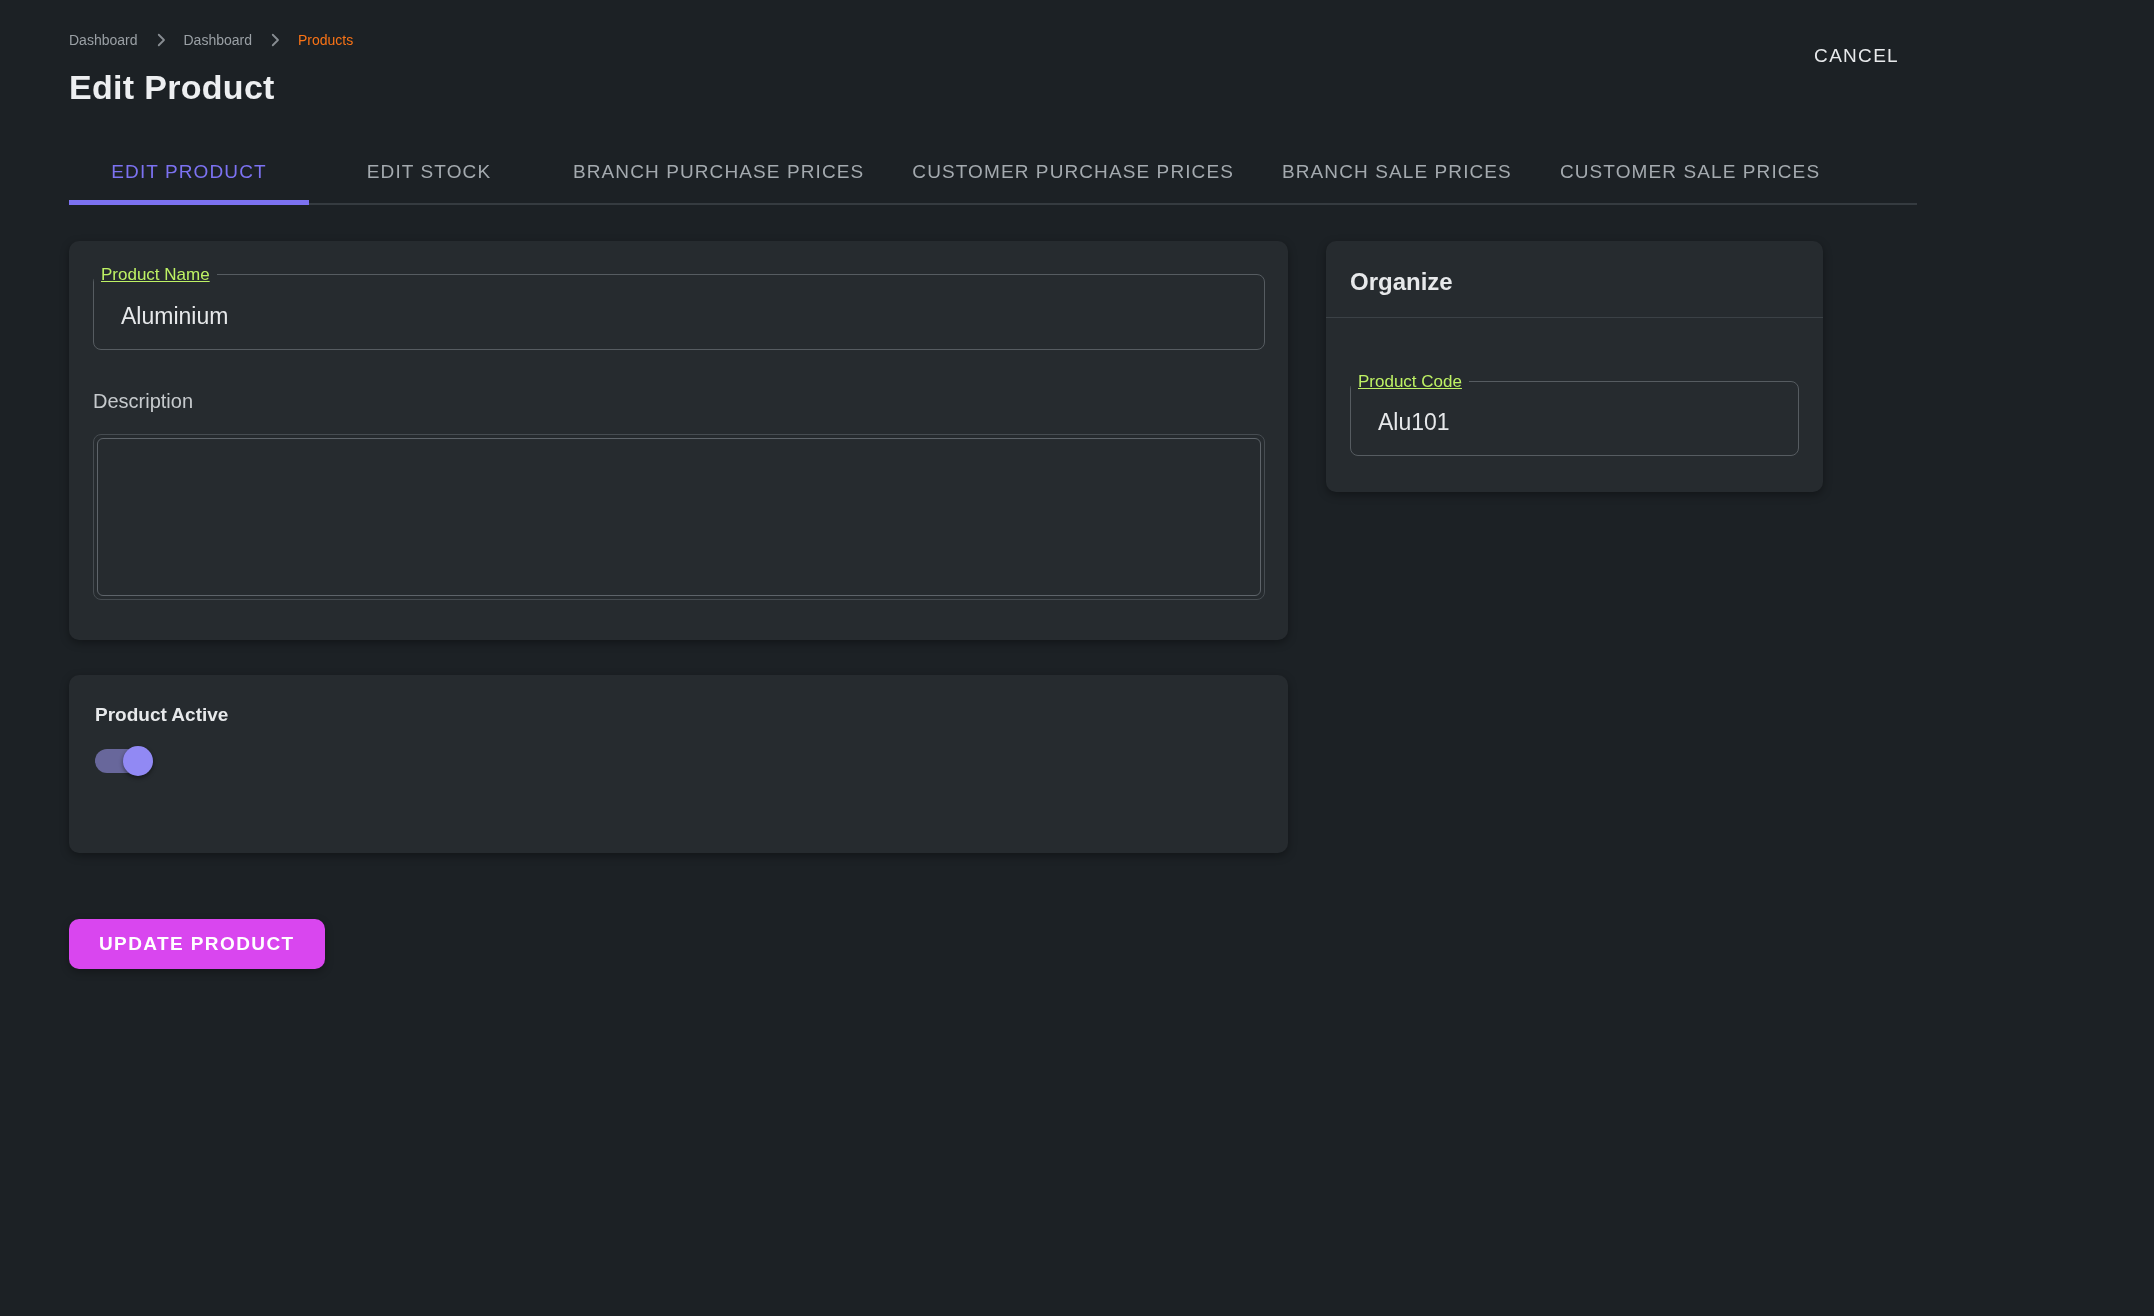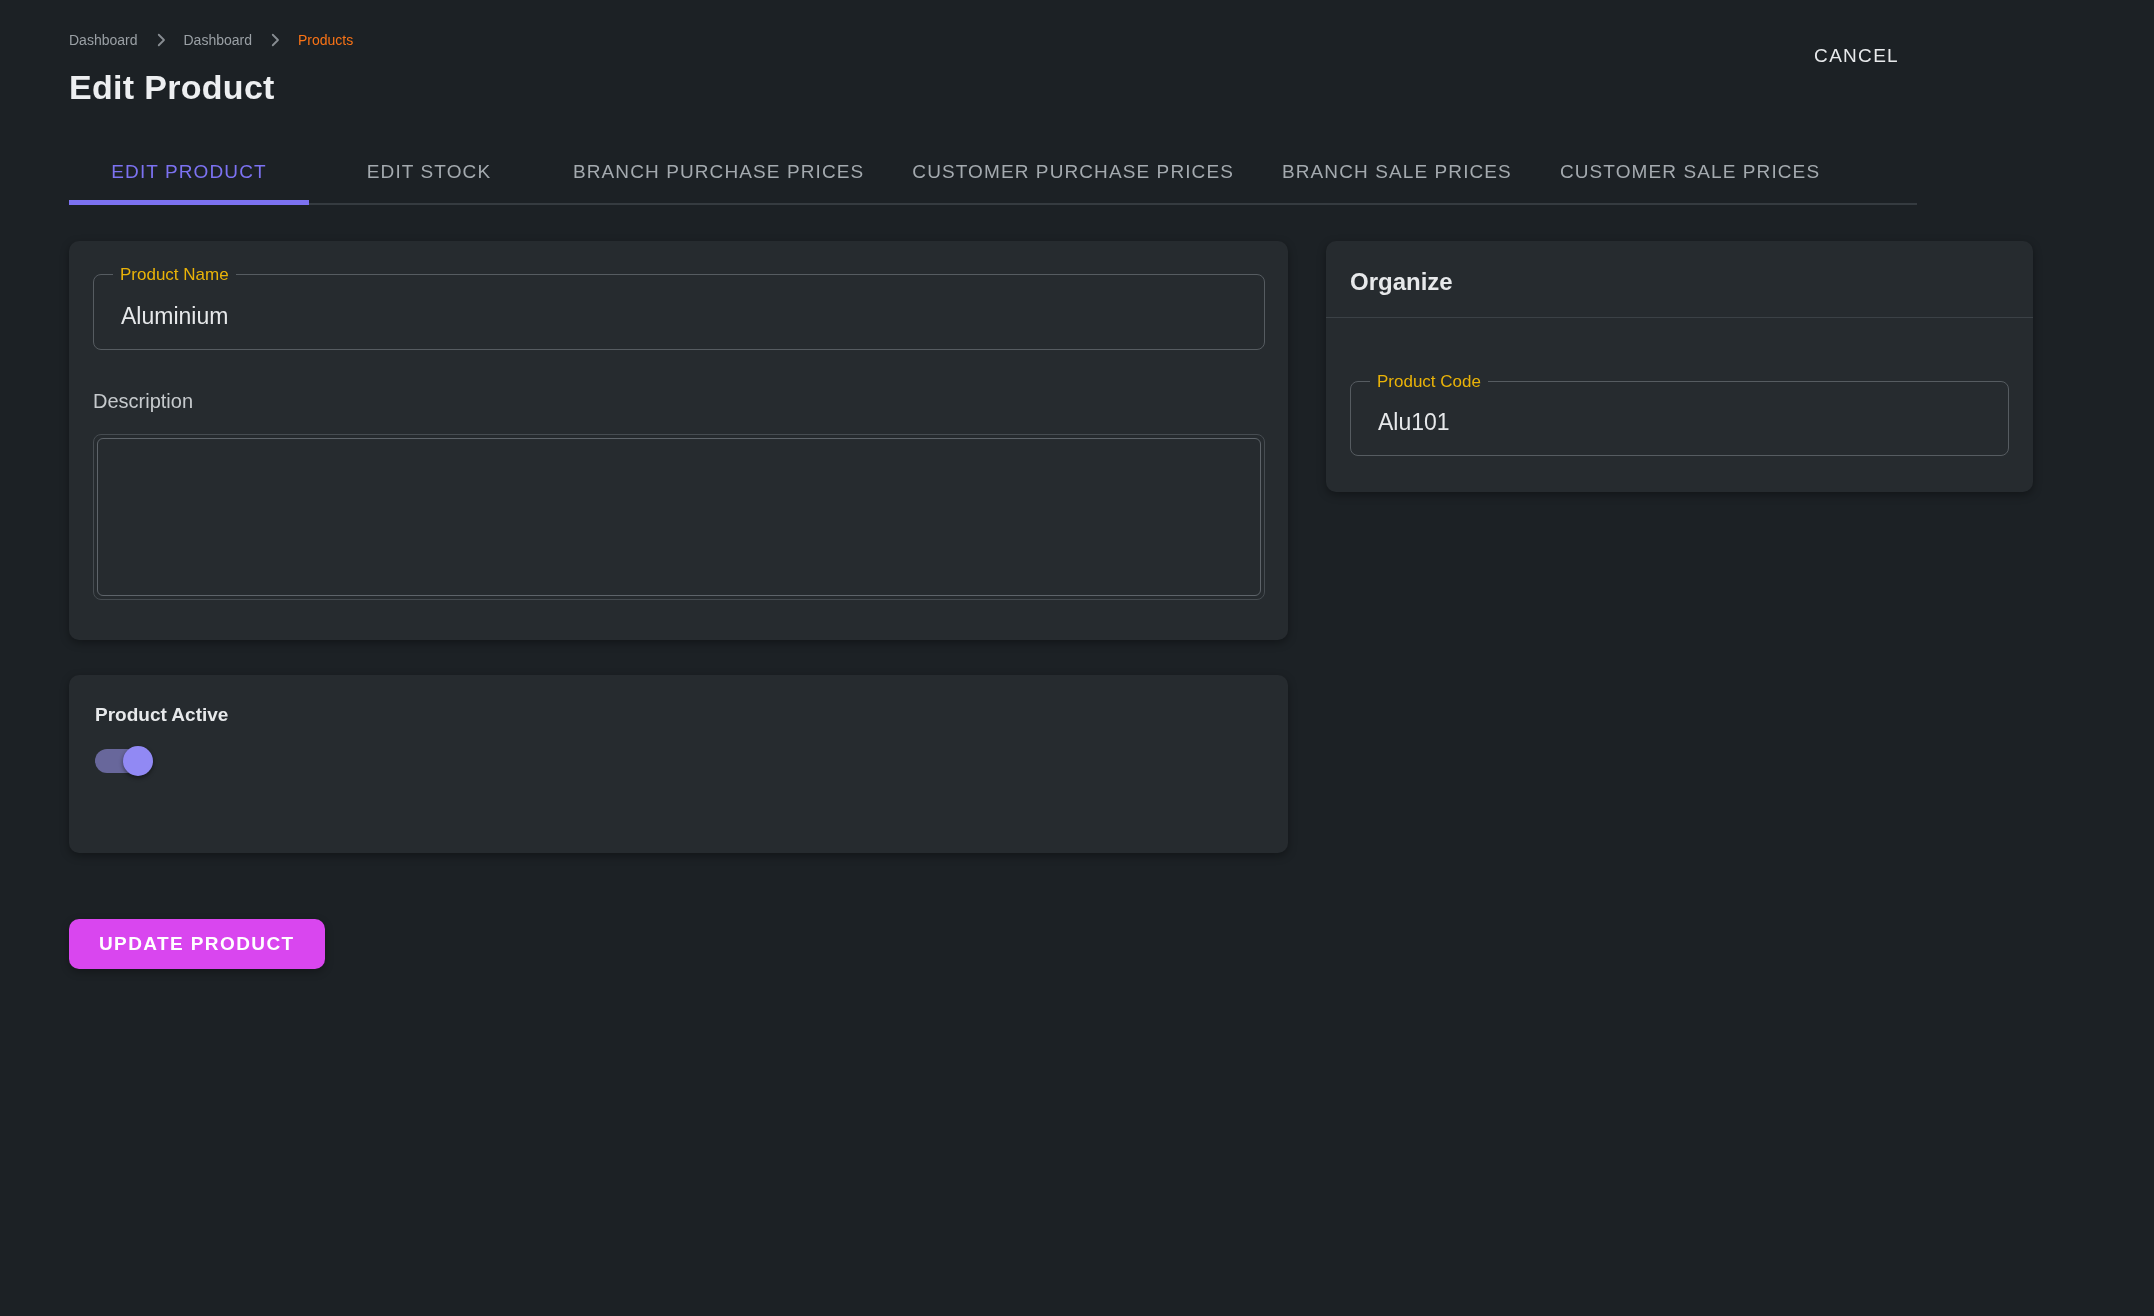--- a/index.html
+++ b/index.html
@@ -28,27 +28,27 @@
   .tab { position: relative; height: 62px; min-width: 240px; padding: 0 24px;
     display: flex; align-items: center; justify-content: center;
     background: none; border: none; cursor: pointer; font-family: inherit;
     font-size: 19px; font-weight: 500; letter-spacing: 1.1px; color: #a4aaaf; white-space: nowrap; }
   .tab.active { color: #7c72f1; }
   .tab.active::after { content: ""; position: absolute; left: 0; right: 0; bottom: -2px; height: 5px; background: #7c72f1; }
 
   
   .content { display: flex; gap: 38px; margin-top: 36px; align-items: flex-start; }
   .left-col  { width: 1219px; flex: none; }
-  .right-col { width: 707px;  flex: none; }
+  .right-col { width: 497px;  flex: none; }
 
   .card { background: #262b2f; border-radius: 10px; box-shadow: 0 3px 9px rgba(0,0,0,0.35); }
 
   
   .outlined { position: relative; border: 1px solid #565c61; border-radius: 8px; margin: 0; padding: 0; height: 84px; min-inline-size: 0; }
-  .outlined legend { margin-left: 19px; padding: 0 7px; font-size: 17px; line-height: 1.05; color: #eab308; }
+  .outlined legend { padding: 0 7px; font-size: 17px; line-height: 1.05; color: #bef264; text-decoration: underline; }
   .outlined .field-input {
     position: absolute; inset: 0; width: 100%; height: 100%;
     background: transparent; border: none; outline: none;
     color: #e6e8ea; font-family: inherit; font-size: 23px; padding: 0 27px;
   }
   .outlined .select-surface { position: absolute; inset: 0; cursor: pointer; display: flex; align-items: center; padding: 0 27px; }
   .outlined .select-value { color: #e6e8ea; font-size: 23px; }
   .caret { position: absolute; right: 22px; top: 50%; margin-top: -5px;
     width: 0; height: 0; border-left: 10px solid transparent; border-right: 10px solid transparent; border-top: 12px solid #9aa1a6; }
 

